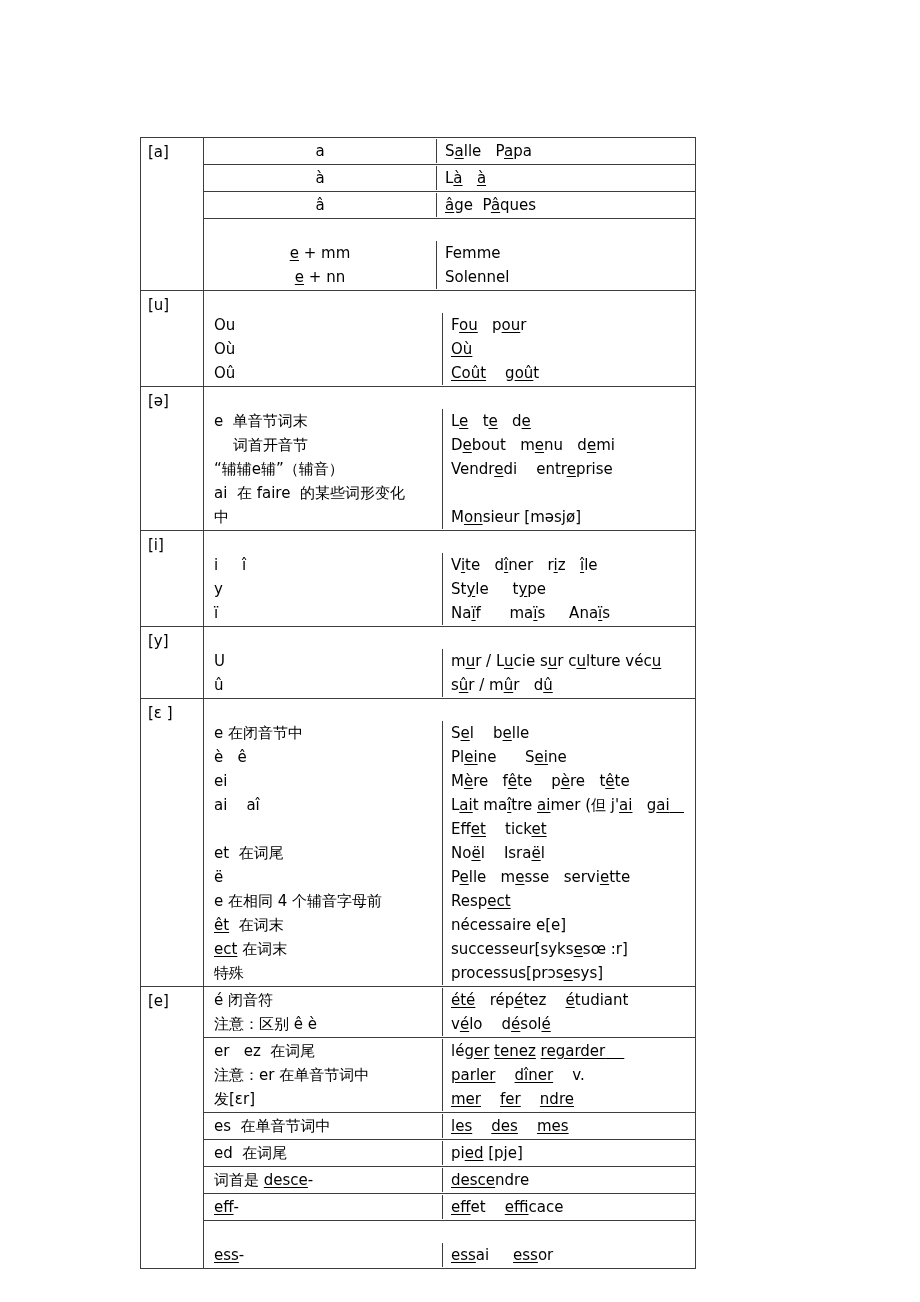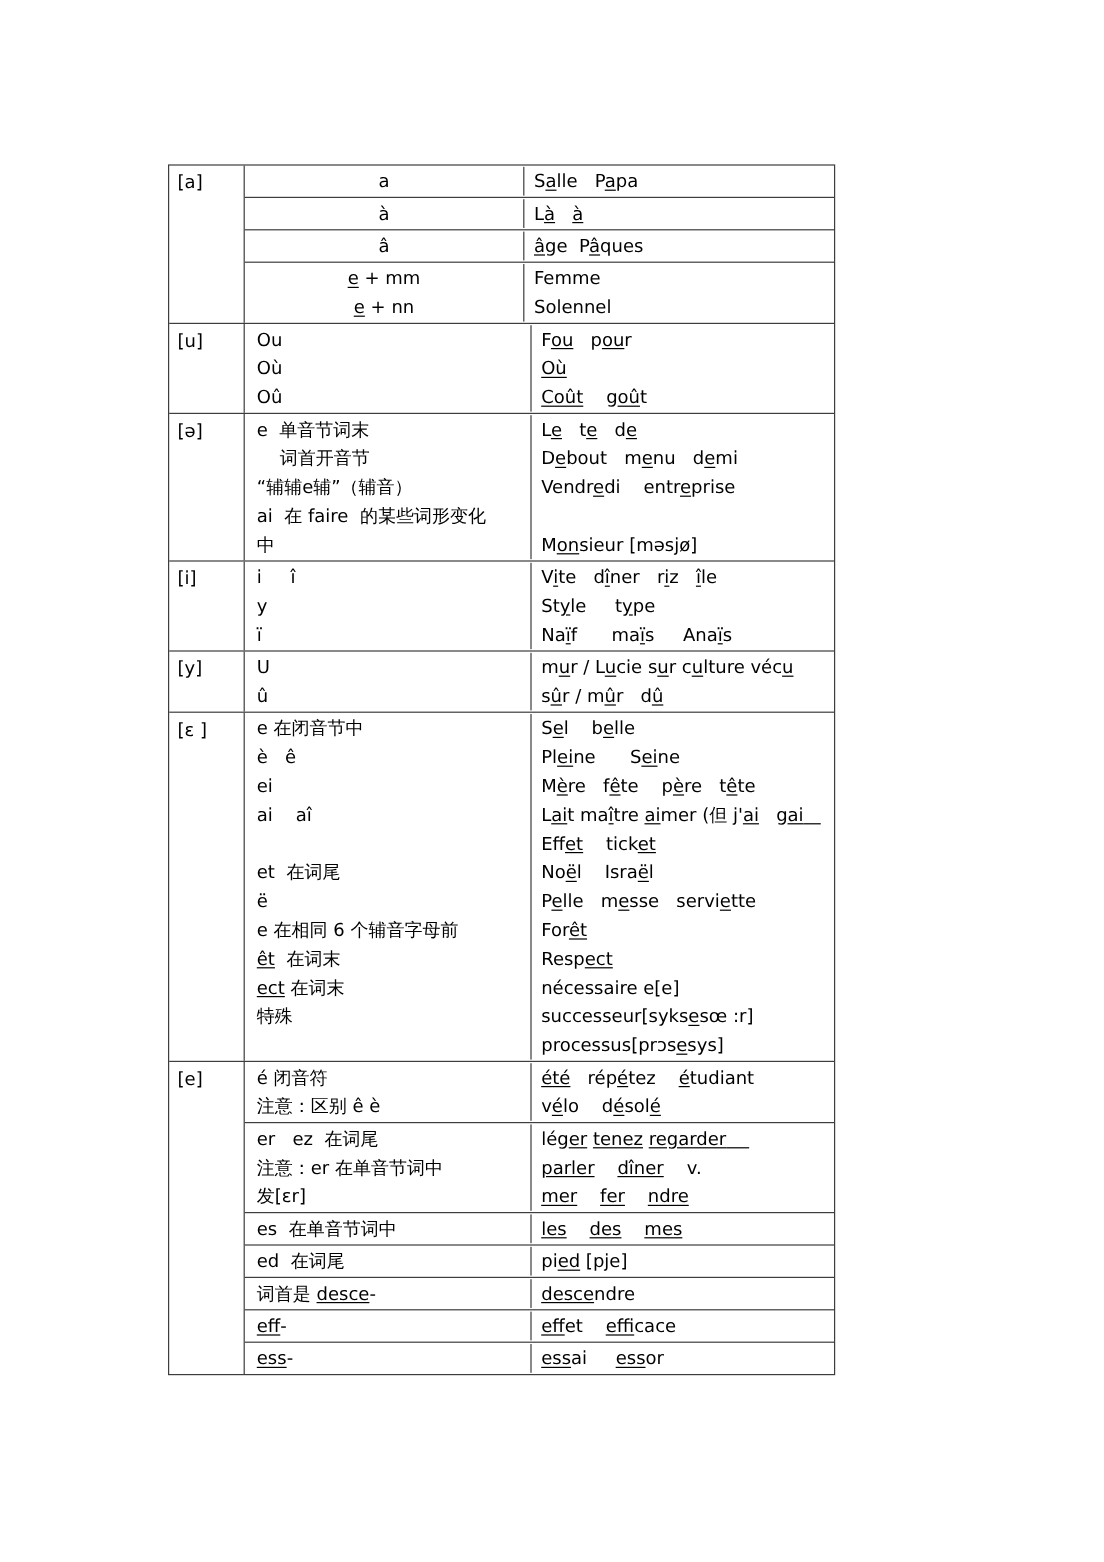--- a/index.html
+++ b/index.html
@@ -13,21 +13,21 @@
   .tbl { border: 1px solid #3d3d3d; }
   .group { display: flex; border-bottom: 1px solid #3d3d3d; }
   .group:last-child { border-bottom: none; }
   .c1 {
     flex: 0 0 55px; width: 55px;
     border-right: 1px solid #3d3d3d;
     padding: 2px 0 0 7px;
   }
   .c23 { flex: 1; display: flex; flex-direction: column; }
   .subrow { display: flex; border-bottom: 1px solid #3d3d3d; padding: 1px 0; }
-  .subrow:last-child { border-bottom: none; }
+  .subrow:last-child { border-bottom: none; margin-top: 21px; }
   .c2 {
     flex: 0 0 224px; width: 224px;
     border-right: 1px solid #3d3d3d;
     padding: 0 4px 0 10px;
     overflow: hidden;
   }
   .subrow.center .c2 { text-align: center; padding-left: 4px; }
   .c3 { flex: 1; padding: 0 4px 0 8px; overflow: hidden; }
   .line {
     font-size: 15px;
@@ -168,34 +168,33 @@
         <div class="c23">
           <div class="subrow">
             <div class="c2">
               <div class="line">e 在闭音节中</div>
               <div class="line">è   ê</div>
               <div class="line">ei</div>
               <div class="line">ai    aî</div>
               <div class="line">&nbsp;</div>
               <div class="line">et  在词尾</div>
               <div class="line">ë</div>
-              <div class="line">e 在相同 6 个辅音字母前</div>
+              <div class="line">e 在相同 4 个辅音字母前</div>
               <div class="line"><u>êt</u>  在词末</div>
               <div class="line"><u>ect</u> 在词末</div>
               <div class="line">特殊</div>
             </div>
             <div class="c3">
               <div class="line">S<u>e</u>l    b<u>e</u>lle</div>
               <div class="line">Pl<u>ei</u>ne      S<u>ei</u>ne</div>
               <div class="line">M<u>è</u>re   f<u>ê</u>te    p<u>è</u>re   t<u>ê</u>te</div>
               <div class="line">L<u>ai</u>t ma<u>î</u>tre <u>ai</u>mer (但 j'<u>ai</u>   g<u>ai</u><u>   </u></div>
               <div class="line">Eff<u>et</u>    tick<u>et</u></div>
               <div class="line">No<u>ë</u>l    Isra<u>ë</u>l</div>
               <div class="line">P<u>e</u>lle   m<u>e</u>sse   servi<u>e</u>tte</div>
-              <div class="line">For<u>êt</u></div>
               <div class="line">Resp<u>ect</u></div>
               <div class="line">nécessaire e[e]</div>
               <div class="line">successeur[syks<u>e</u>sœ :r]</div>
               <div class="line">processus[prɔs<u>e</u>sys]</div>
             </div>
           </div>
         </div>
       </div>
       <div class="group">
         <div class="c1">

